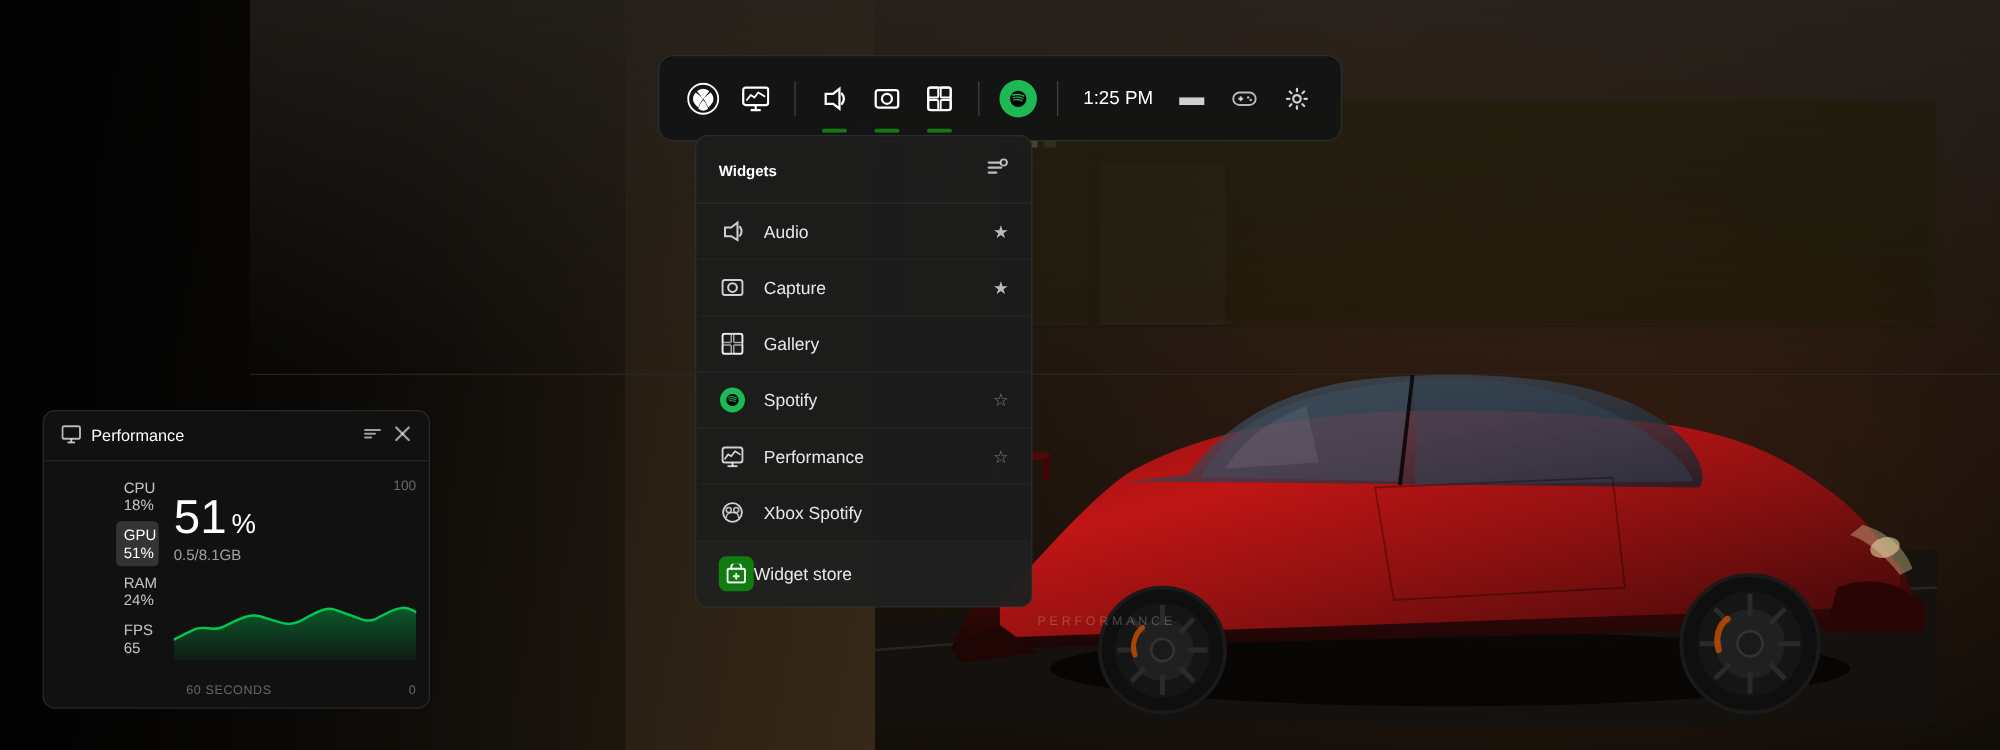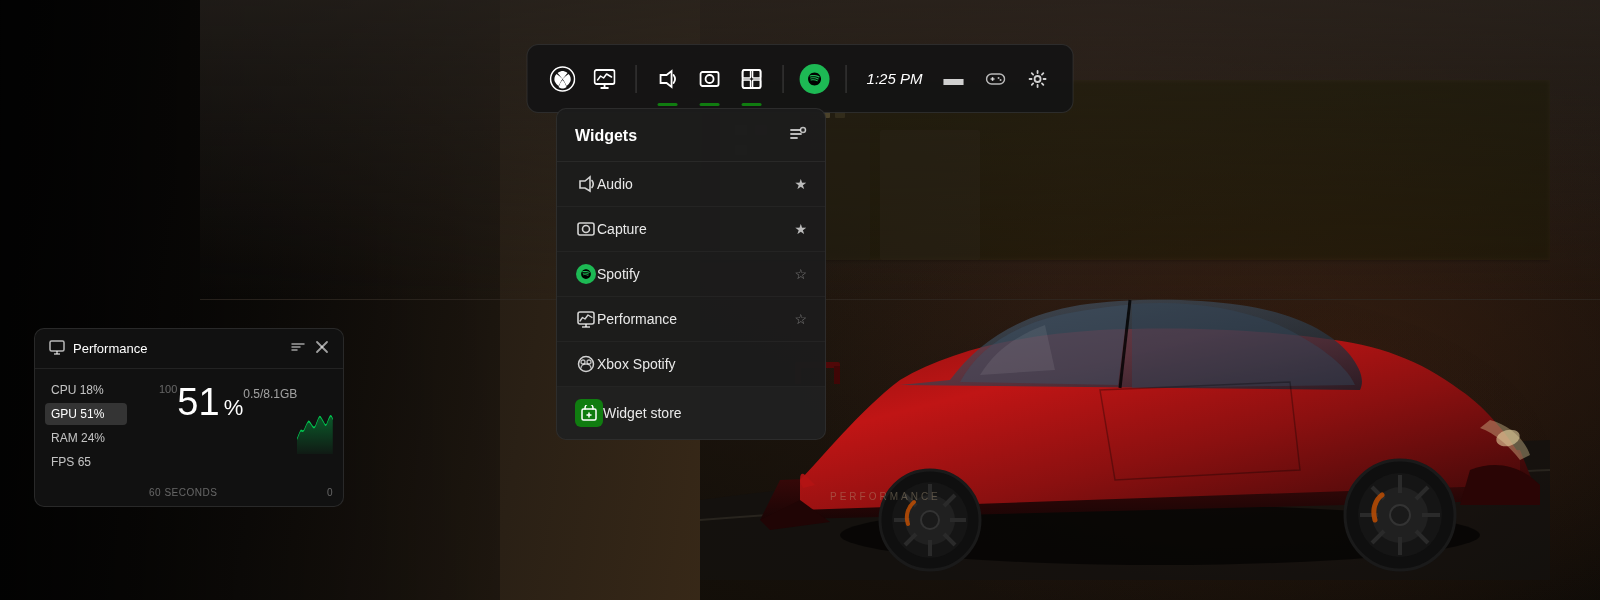--- a/index.html
+++ b/index.html
@@ -79,21 +79,20 @@
       transform: translateX(-50%);
       background: rgba(20, 20, 20, 0.95);
       border-radius: 12px;
       display: flex;
       align-items: center;
       padding: 10px 16px;
       height: 69px;
       gap: 4px;
       border: 1px solid rgba(255,255,255,0.1);
       z-index: 100;
-      font-style: italic;
     }
 
     .taskbar-divider {
       width: 1px;
       height: 28px;
       background: rgba(255,255,255,0.2);
       margin: 0 8px;
     }
 
     .taskbar-icon {
@@ -159,34 +158,35 @@
     .widgets-header {
       display: flex;
       align-items: center;
       justify-content: space-between;
       padding: 16px 18px 14px;
       border-bottom: 1px solid rgba(255,255,255,0.06);
     }
 
     .widgets-title {
       color: white;
-      font-size: 16px;
+      font-size: 12px;
       font-weight: 600;
     }
 
     .widgets-settings-icon {
       color: rgba(255,255,255,0.7);
       font-size: 16px;
       cursor: pointer;
     }
 
     .widget-item {
       display: flex;
       align-items: center;
       padding: 11px 18px;
+      gap: 14px;
       cursor: pointer;
       border-bottom: 1px solid rgba(255,255,255,0.04);
     }
 
     .widget-item-icon {
       width: 22px;
       height: 22px;
       display: flex;
       align-items: center;
       justify-content: center;
@@ -295,32 +295,33 @@
       flex-direction: column;
       gap: 2px;
     }
 
     .stat-row {
       padding: 4px 6px;
       border-radius: 4px;
       font-size: 12px;
       color: rgba(255,255,255,0.75);
       cursor: pointer;
+      margin-left: 48px;
     }
 
     .stat-row.active {
       background: rgba(255,255,255,0.15);
       color: white;
     }
 
     .perf-chart-area {
       flex: 1;
       padding: 4px 10px 10px 4px;
       display: flex;
-      margin-left: 20px;
+      flex-direction: column;
     }
 
     .perf-main-value {
       color: white;
       font-size: 38px;
       font-weight: 300;
       line-height: 1;
       display: flex;
       align-items: baseline;
       gap: 4px;
@@ -591,20 +592,32 @@
     <div class="widget-item-icon">
       <svg width="18" height="18" viewBox="0 0 18 18" fill="none">
         <rect x="1" y="3" width="16" height="12" rx="2" stroke="rgba(255,255,255,0.8)" stroke-width="1.6"></rect>
         <circle cx="9" cy="9" r="3.5" stroke="rgba(255,255,255,0.8)" stroke-width="1.6"></circle>
       </svg>
     </div>
     <span class="widget-item-label">Capture</span>
     <span class="widget-item-star filled">★</span>
   </div>
 
+  <div class="widget-item">
+    <div class="widget-item-icon">
+      <svg width="18" height="18" viewBox="0 0 18 18" fill="none">
+        <rect x="1" y="1" width="16" height="16" rx="2" stroke="rgba(255,255,255,0.8)" stroke-width="1.6"></rect>
+        <rect x="1" y="1" width="7" height="7" rx="1" stroke="rgba(255,255,255,0.6)" stroke-width="1.2"></rect>
+        <rect x="10" y="1" width="7" height="7" rx="1" stroke="rgba(255,255,255,0.6)" stroke-width="1.2"></rect>
+        <rect x="1" y="10" width="7" height="7" rx="1" stroke="rgba(255,255,255,0.6)" stroke-width="1.2"></rect>
+        <rect x="10" y="10" width="7" height="7" rx="1" stroke="rgba(255,255,255,0.6)" stroke-width="1.2"></rect>
+      </svg>
+    </div>
+    <span class="widget-item-label">Gallery</span>
+  </div>
 
   <div class="widget-item">
     <div class="widget-item-icon">
       <div style="width:20px;height:20px;background:#1db954;border-radius:50%;display:flex;align-items:center;justify-content:center;">
         <svg width="12" height="12" viewBox="0 0 16 16">
           <path d="M8 1.5C4.4 1.5 1.5 4.4 1.5 8S4.4 14.5 8 14.5 14.5 11.6 14.5 8 11.6 1.5 8 1.5zm3.2 8.6c-.1.2-.4.3-.6.1-1.7-1-3.8-1.2-6.2-.7-.2 0-.5-.1-.5-.4s.1-.5.4-.5c2.7-.6 5-.3 6.9.8.2.1.2.5 0 .7zm.8-1.8c-.2.2-.5.3-.7.1-1.9-1.2-4.8-1.5-7.1-.8-.3.1-.6-.1-.6-.4-.1-.3.1-.6.4-.6 2.6-.8 5.8-.4 8 .9.2.1.3.5.1.8zm.1-1.9c-2.3-1.4-6.1-1.5-8.3-.8-.3.1-.7-.1-.8-.4-.1-.3.1-.7.4-.8 2.5-.8 6.7-.6 9.3.9.3.2.4.6.2.9-.2.3-.5.4-.8.2z" fill="black"></path>
         </svg>
       </div>
     </div>
     <span class="widget-item-label">Spotify</span>

